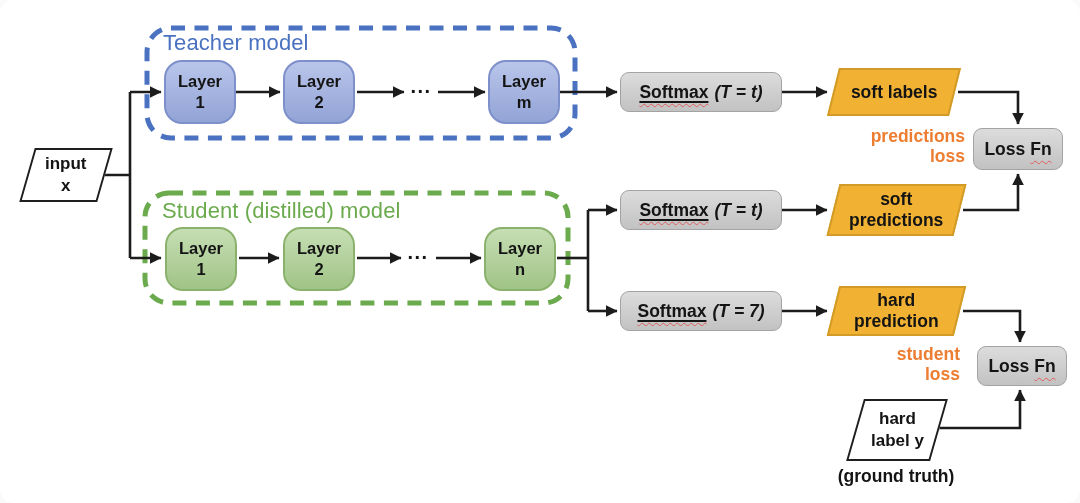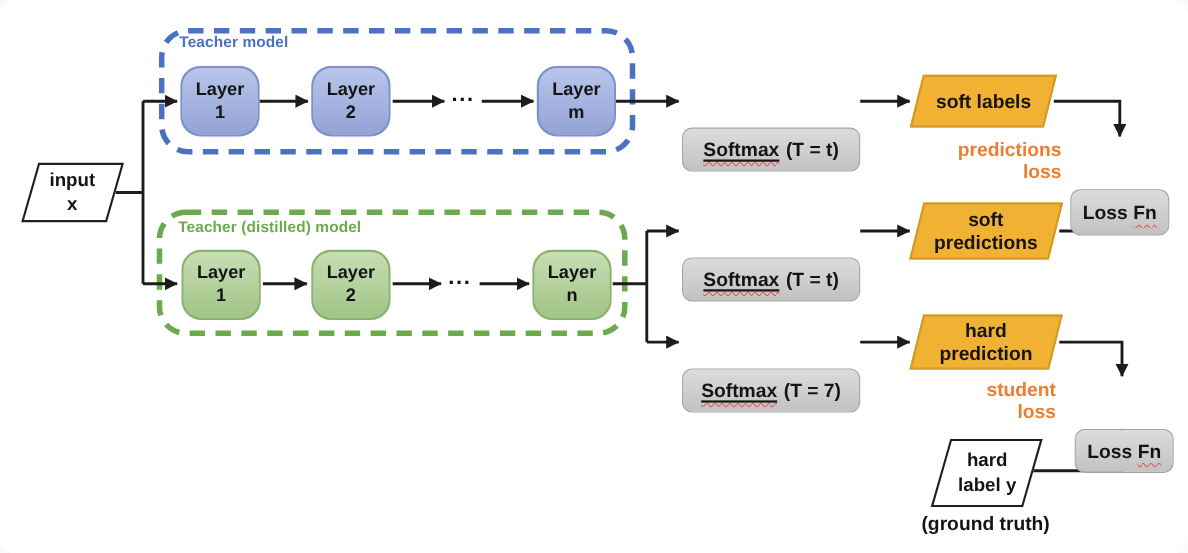--- a/index.html
+++ b/index.html
@@ -17,45 +17,45 @@
   .dashrect{fill:none;stroke-width:5;stroke-dasharray:14 9.5;}
   .dash-teacher{stroke:var(--teacher-blue);}
   .dash-student{stroke:var(--student-green);}
 
   .layer{width:72px;height:64px;border-radius:18px;font-weight:bold;font-size:16.5px;line-height:1.25;}
   .layer.blue{background:linear-gradient(180deg,var(--layer-blue-top),var(--layer-blue-bottom));
               border:2px solid var(--layer-blue-border);}
   .layer.green{background:linear-gradient(180deg,var(--layer-green-top),var(--layer-green-bottom));
                border:2px solid var(--layer-green-border);}
 
-  .dtitle{position:absolute;font-weight:bold;font-size:14px;letter-spacing:.1px;}
+  .dtitle{position:absolute;font-weight:normal;font-size:22px;letter-spacing:.1px;}
   .dtitle.blue{color:var(--teacher-blue);}
   .dtitle.green{color:var(--student-green);}
 
   .gbox{background:linear-gradient(180deg,var(--gray-top),var(--gray-bottom));
         border:1.6px solid var(--gray-border);border-radius:9px;
-        font-weight:bold;font-size:17.5px;margin-top:44px;}
+        font-weight:bold;font-size:17.5px;}
 
   .para{border:2.5px solid #1f1f1f;font-weight:bold;}
   .para.white{background:#ffffff;font-size:17px;line-height:1.3;}
   .para.gold{background:var(--gold-fill);border:2px solid var(--gold-border);
              font-size:17.5px;line-height:1.2;}
   .skew16{transform:skewX(-16deg);}
   .skew14{transform:skewX(-14deg);}
   .unskew16{transform:skewX(16deg);display:block;}
   .unskew14{transform:skewX(14deg);display:block;}
 
   .losslabel{position:absolute;text-align:right;font-weight:bold;font-size:17.5px;
              line-height:1.15;color:var(--loss-text);}
   .dots{font-weight:800;font-size:20px;letter-spacing:1.5px;}
   .caption{font-weight:bold;font-size:17.5px;align-items:flex-end;}
 
   .sq{text-decoration:underline wavy var(--spellcheck-red);text-decoration-thickness:1px;text-underline-offset:4.5px;}
   .ul{text-decoration:underline solid currentColor;text-decoration-thickness:2px;text-underline-offset:2.5px;}
-  .sfx{margin-left:6px;}
+  .sfx{margin-left:6px;font-style:italic;}
   .lf-prefix{margin-right:5px;}
 </style>
 </head>
 <body>
 
 <div class="canvas">
 
   <svg class="wires" viewBox="0 0 1080 503">
     <defs>
       <marker id="ah" viewBox="0 0 10 10" refX="9.5" refY="5" markerUnits="userSpaceOnUse" markerWidth="12" markerHeight="12" orient="auto-start-reverse">
@@ -109,21 +109,21 @@
 2</span>
   </div>
   <div class="node dots" style="left:406px;top:74px;width:30px;height:24px;">
     <span>...</span>
   </div>
   <div class="node layer blue" style="left:488px;top:60px;">
     <span class="multi">Layer
 m</span>
   </div>
 
-  <div class="dtitle green" style="left:162px;top:198px;">Teacher (distilled) model</div>
+  <div class="dtitle green" style="left:162px;top:198px;">Student (distilled) model</div>
   <div class="node layer green" style="left:165px;top:227px;">
     <span class="multi">Layer
 1</span>
   </div>
   <div class="node layer green" style="left:283px;top:227px;">
     <span class="multi">Layer
 2</span>
   </div>
   <div class="node dots" style="left:403px;top:240px;width:30px;height:24px;">
     <span>...</span>

